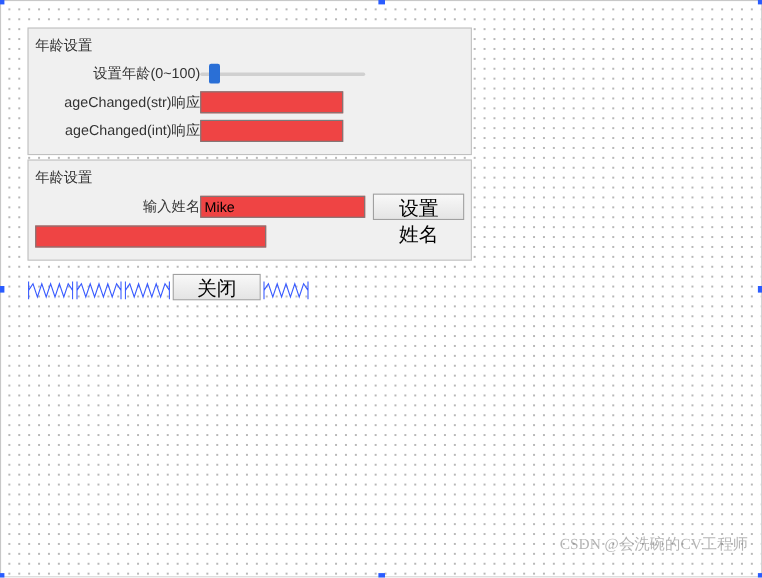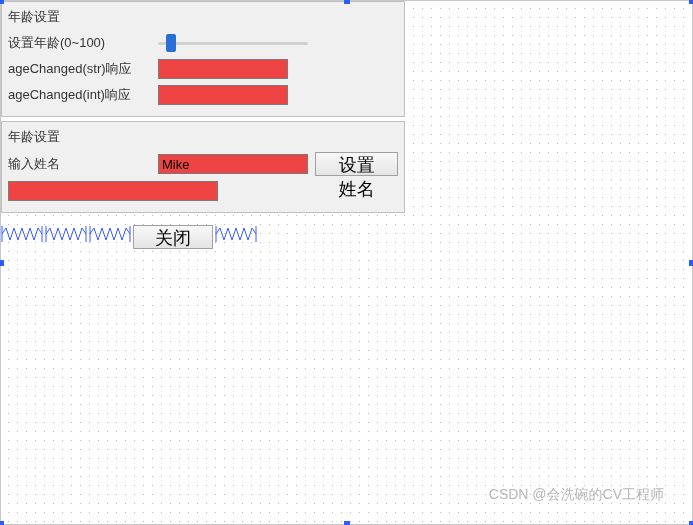--- a/index.html
+++ b/index.html
@@ -11,21 +11,21 @@
     position: relative;
   }
   .canvas {
     width: 693px;
     height: 525px;
     position: relative;
     background-image: radial-gradient(circle, #b8b8b8 0.7px, transparent 0.7px);
     background-size: 9px 9px;
     background-position: 3px 3px;
     border: 1px solid #c8c8c8;
-    padding: 0;
+    padding: 24px;
   }
   
   .handle {
     position: absolute;
     width: 6px;
     height: 6px;
     background: #2a5cff;
     z-index: 10;
   }
   .h-nw { top: -3px; left: -3px; }
@@ -51,20 +51,21 @@
   .row {
     display: flex;
     align-items: center;
     margin-bottom: 4px;
     min-height: 22px;
   }
   .label {
     width: 150px;
     color: #333;
     flex-shrink: 0;
+    text-align: right;
   }
   .label.narrow { width: 150px; }
   input[type="text"] {
     height: 20px;
     border: 1px solid #7a7a7a;
     background: #ef4444;
     font-family: inherit;
     font-size: 13px;
     padding: 0 3px;
   }
@@ -95,38 +96,38 @@
     padding: 0 14px;
     background: linear-gradient(#f8f8f8,#e4e4e4);
     border: 1px solid #a0a0a0;
     font-family: inherit;
     font-size: 18px;
     cursor: pointer;
   }
 
   .bottom-row {
     display: flex;
-    align-items: flex-start;
+    align-items: flex-end;
     gap: 2px;
     margin-top: 12px;
   }
   .spring {
     height: 18px;
     display: flex;
     align-items: center;
   }
   .spring svg { display: block; }
 
   .watermark {
     position: absolute;
-    right: 28px;
+    right: 12px;
     bottom: 20px;
     color: rgba(120,120,120,0.55);
     font-size: 14px;
-    font-family: Liberation Sans, sans-serif;
+    font-family: Liberation Serif, serif;
     pointer-events: none;
   }
 </style>
 </head>
 <body>
 
 <div class="canvas">
   <div class="handle h-nw"></div>
   <div class="handle h-n"></div>
   <div class="handle h-ne"></div>

